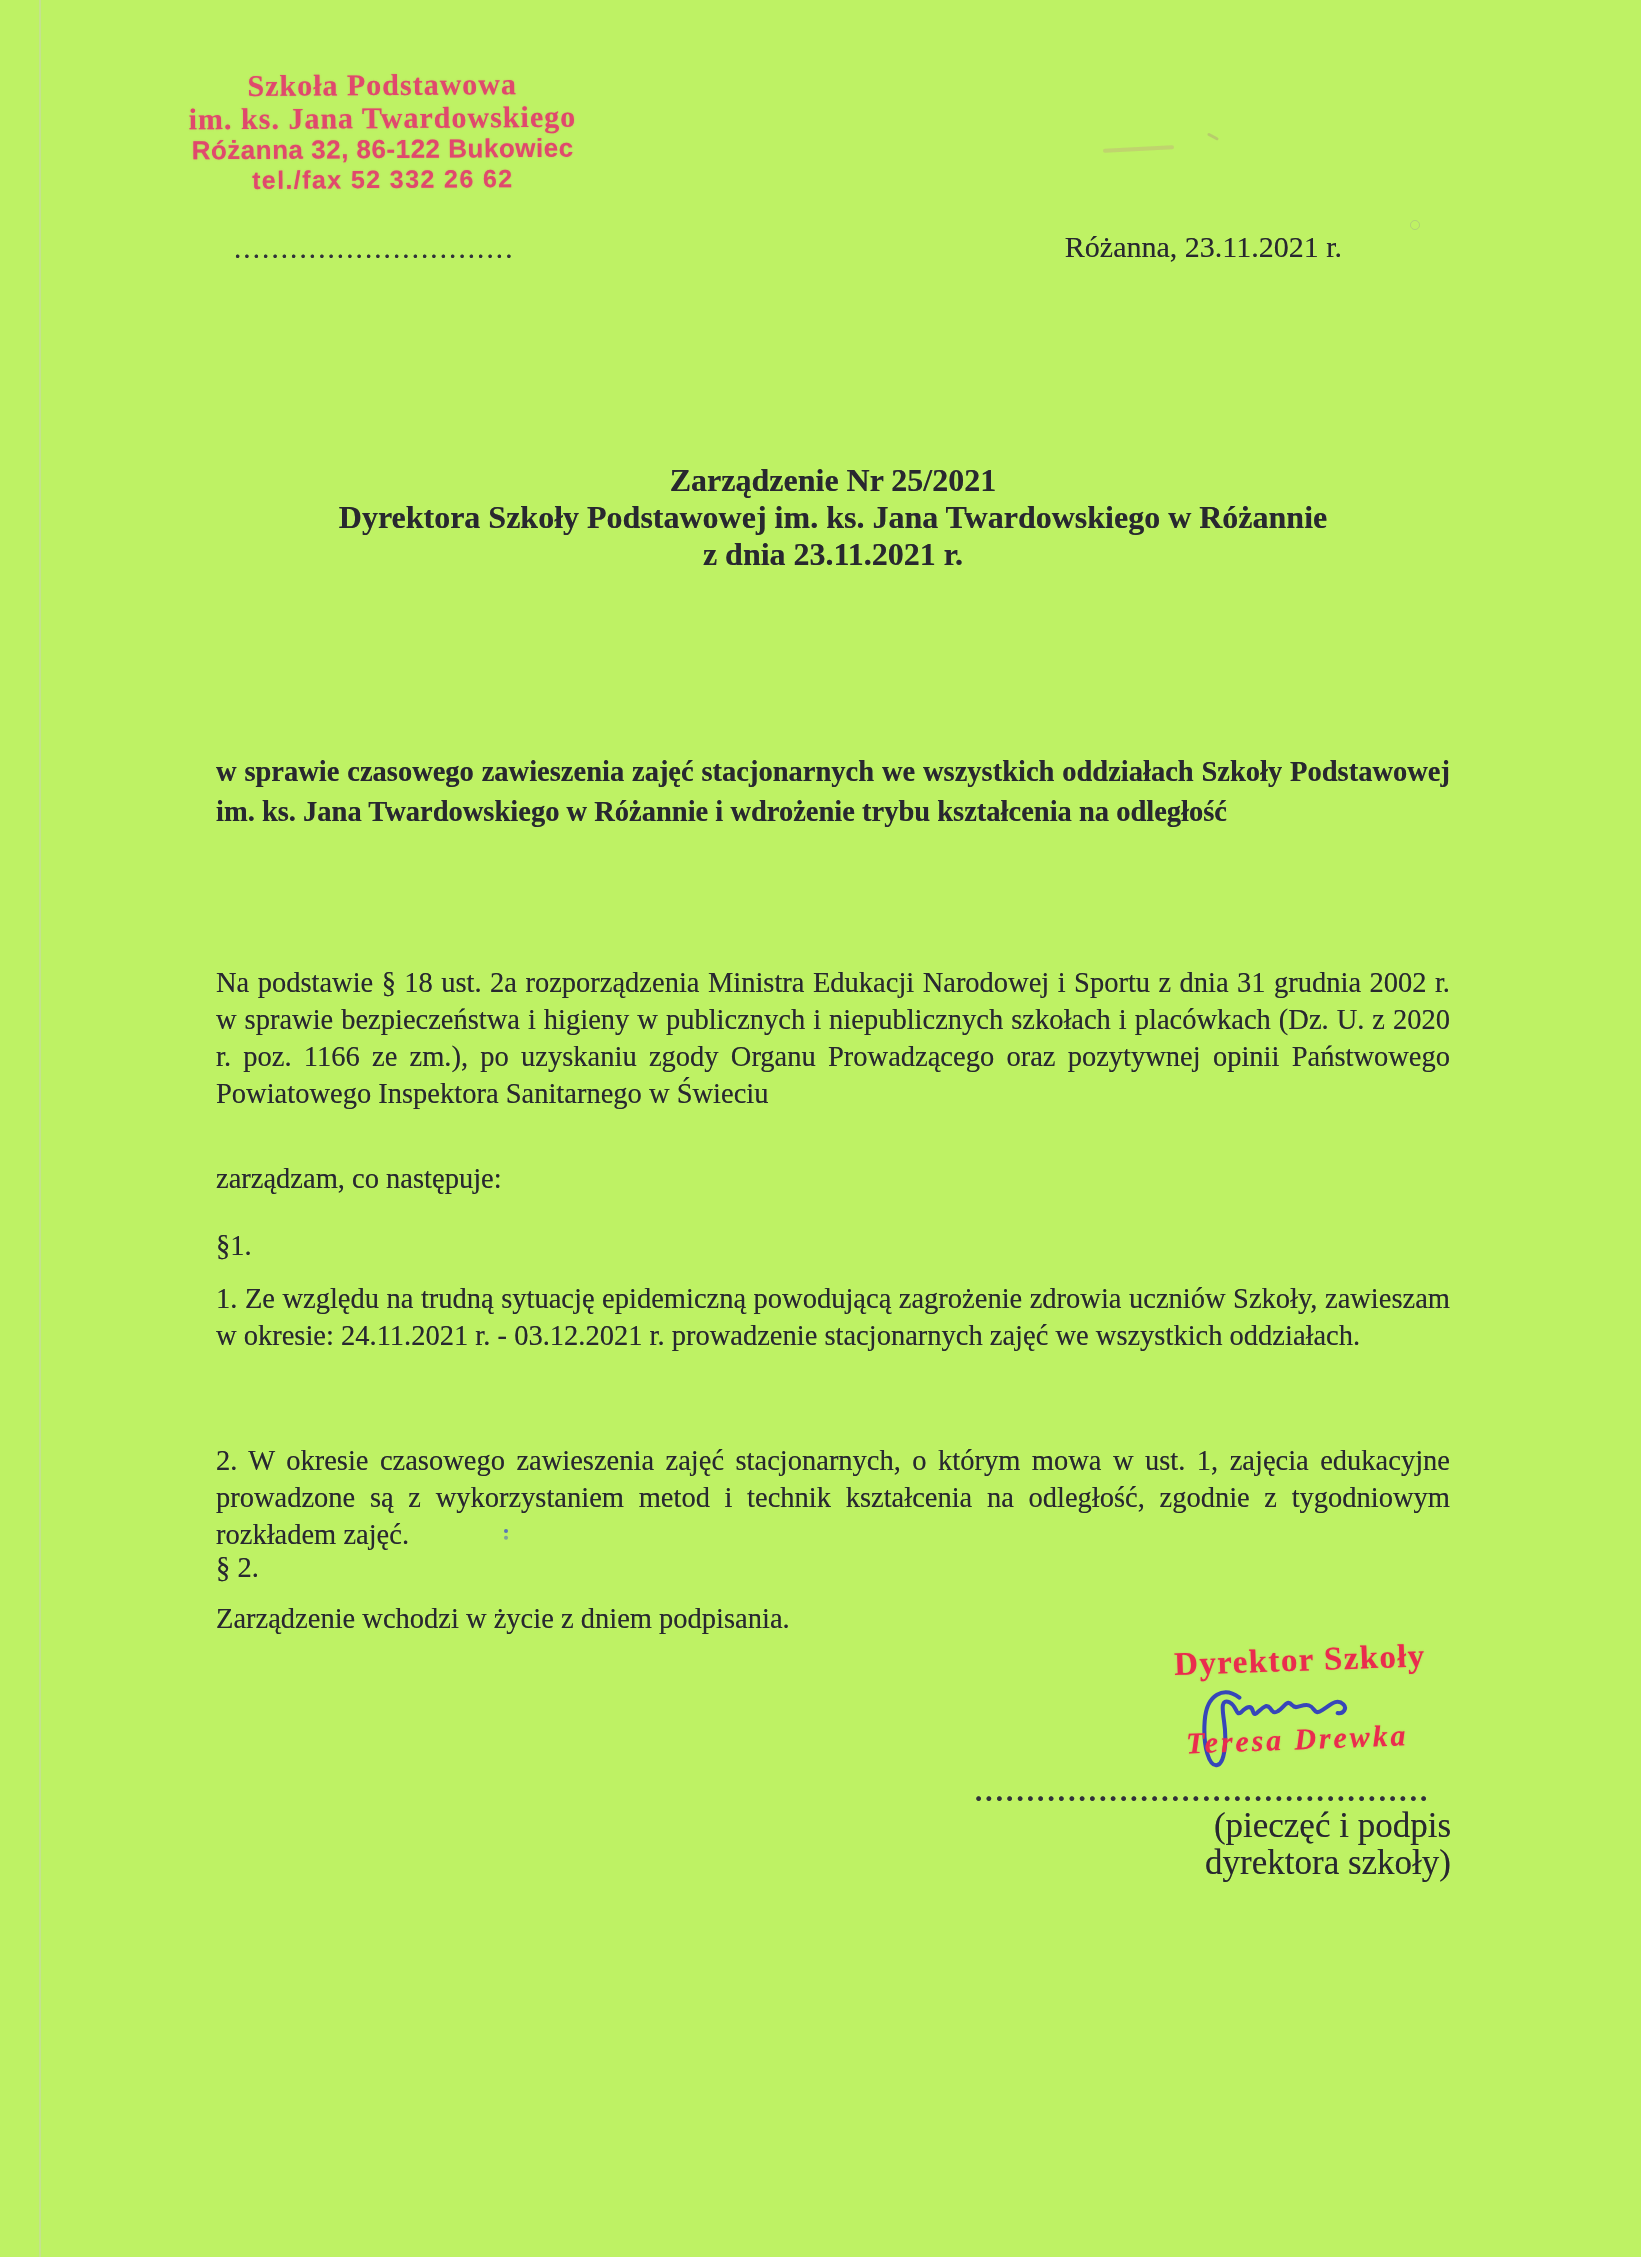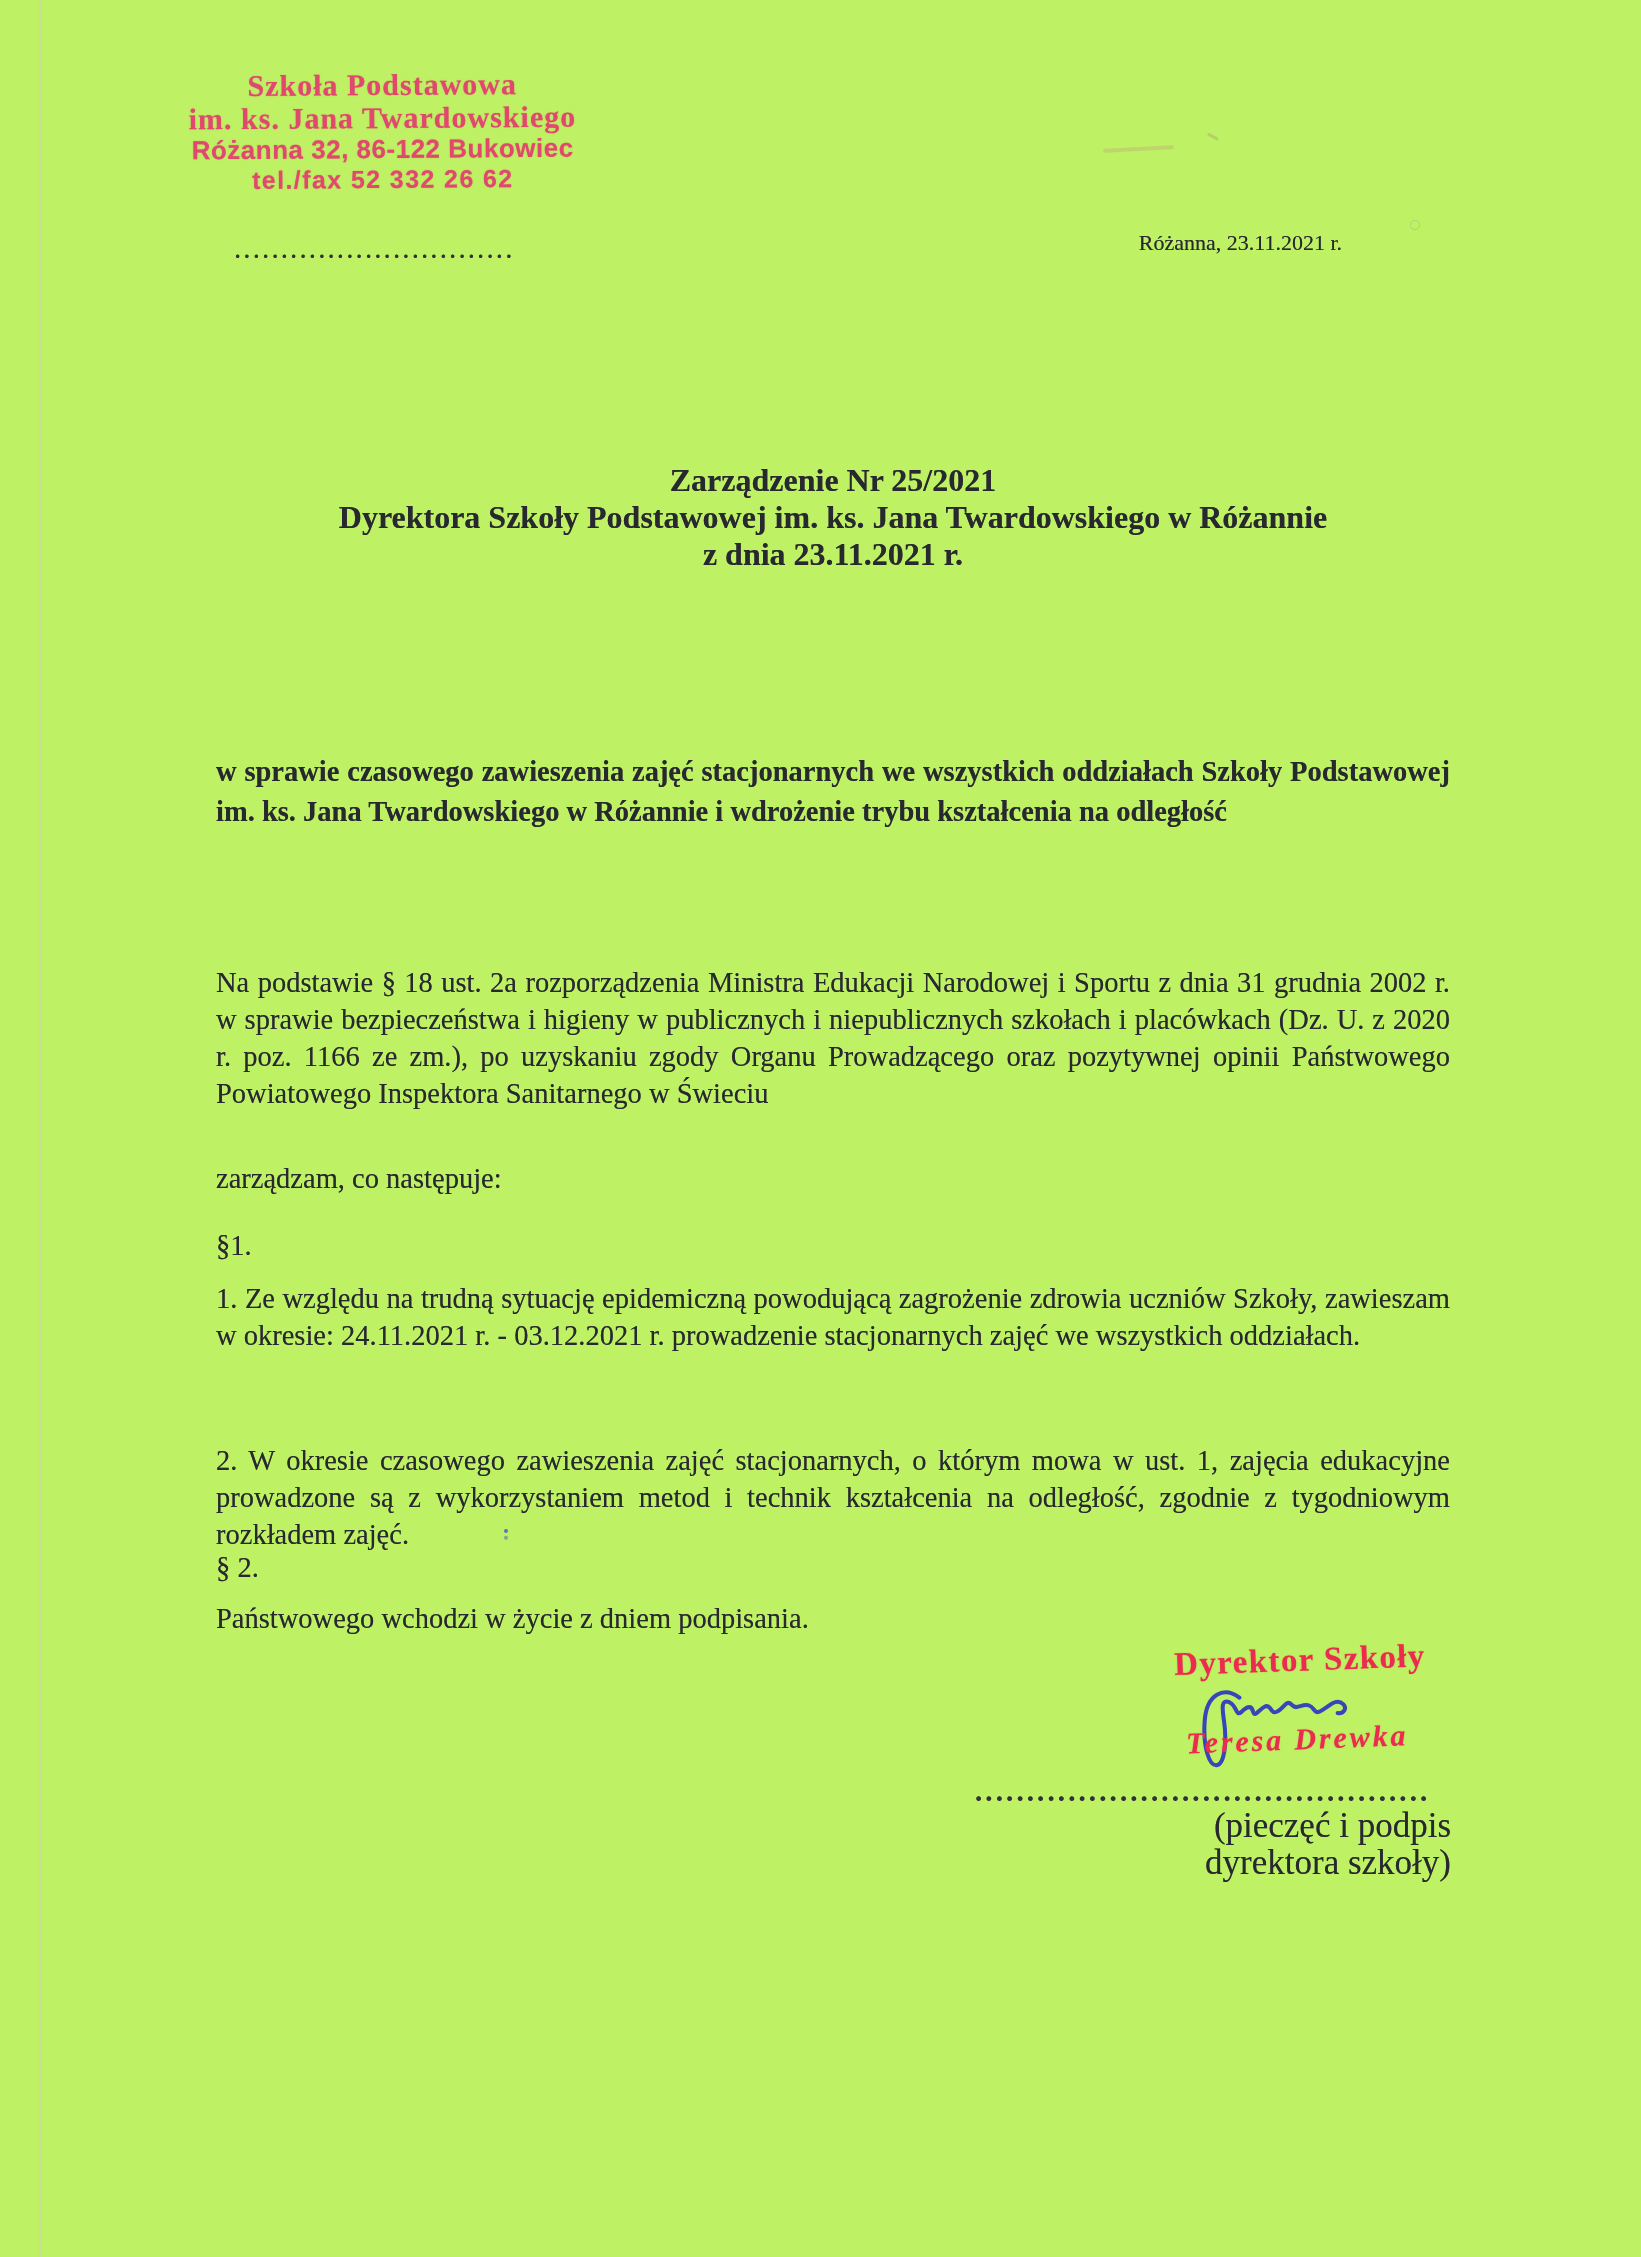--- a/index.html
+++ b/index.html
@@ -29,21 +29,21 @@
     text-shadow:0 0 1.3px rgba(224,73,109,0.55);
     transform:rotate(-0.4deg);
   }
   .stamp-header .l-serif{font-family:"Liberation Serif",serif;font-size:30px;line-height:33px;font-weight:600;letter-spacing:1px;}
   .stamp-header .l-sans{font-family:"Liberation Sans",sans-serif;font-size:26px;line-height:30px;font-weight:600;letter-spacing:0.5px;}
   .stamp-header .l-sans-b{font-family:"Liberation Sans",sans-serif;font-size:25px;line-height:30px;font-weight:700;letter-spacing:1.4px;}
 
   
   .dots-top{position:absolute;left:234px;top:232px;font-size:29px;letter-spacing:2.1px;
     color:#31313a;white-space:nowrap;}
-  .place-date{position:absolute;right:299px;top:230px;font-size:22px;white-space:nowrap;}
+  .place-date{position:absolute;right:299px;top:230px;font-size:30px;white-space:nowrap;}
 
   
   .title{position:absolute;left:216px;top:462px;width:1234px;text-align:center;
     font-weight:700;font-size:32px;line-height:37px;}
 
   
   .para{position:absolute;left:216px;width:1234px;font-size:28.5px;line-height:37px;}
   .bold{font-weight:700;}
   .justify{text-align:justify;}
   .subject{top:752px;line-height:40px;}
@@ -99,21 +99,21 @@
 
   <div class="para legal justify ink-soft">Na podstawie § 18 ust. 2a rozporządzenia Ministra Edukacji Narodowej i Sportu z dnia 31 grudnia 2002 r. w sprawie bezpieczeństwa i higieny w publicznych i niepublicznych szkołach i placówkach (Dz. U. z 2020 r. poz. 1166 ze zm.), po uzyskaniu zgody Organu Prowadzącego oraz pozytywnej opinii Państwowego Powiatowego Inspektora Sanitarnego w Świeciu</div>
 
   <div class="para intro ink-soft">zarządzam, co następuje:</div>
 
   <div class="para s1-head ink-soft">§1.</div>
   <div class="para item1 justify ink-soft">1. Ze względu na trudną sytuację epidemiczną powodującą zagrożenie zdrowia uczniów Szkoły, zawieszam w okresie: 24.11.2021 r. - 03.12.2021 r. prowadzenie stacjonarnych zajęć we wszystkich oddziałach.</div>
   <div class="para item2 justify ink-soft">2. W okresie czasowego zawieszenia zajęć stacjonarnych, o którym mowa w ust. 1, zajęcia edukacyjne prowadzone są z wykorzystaniem metod i technik kształcenia na odległość, zgodnie z tygodniowym rozkładem zajęć.</div>
 
   <div class="para s2-head ink-soft">§ 2.</div>
-  <div class="para s2-text ink-soft">Państwowego wchodzi w życie z dniem podpisania.</div>
+  <div class="para s2-text ink-soft">Zarządzenie wchodzi w życie z dniem podpisania.</div>
 
   <div class="stamp-role">Dyrektor Szkoły</div>
 
   <svg class="sig-svg" width="158" height="87" viewBox="0 0 164 90" aria-hidden="true">
     <path d="M 44 14
              C 28 2, 10 10, 8 38
              C 6 66, 13 86, 21 84
              C 29 82, 31 58, 28 38
              C 26 24, 25 15, 34 19
              C 42 23, 40 34, 46 29

